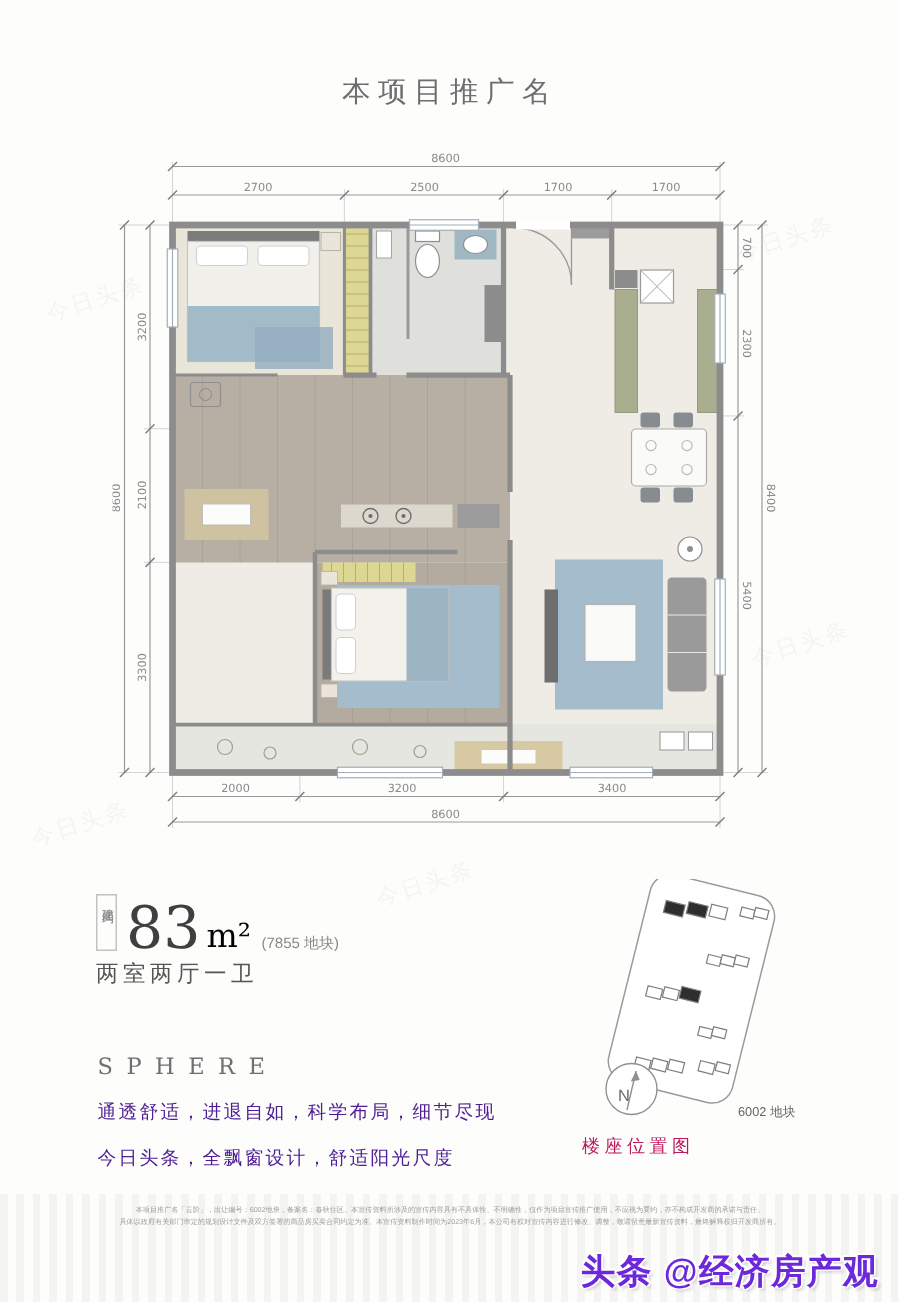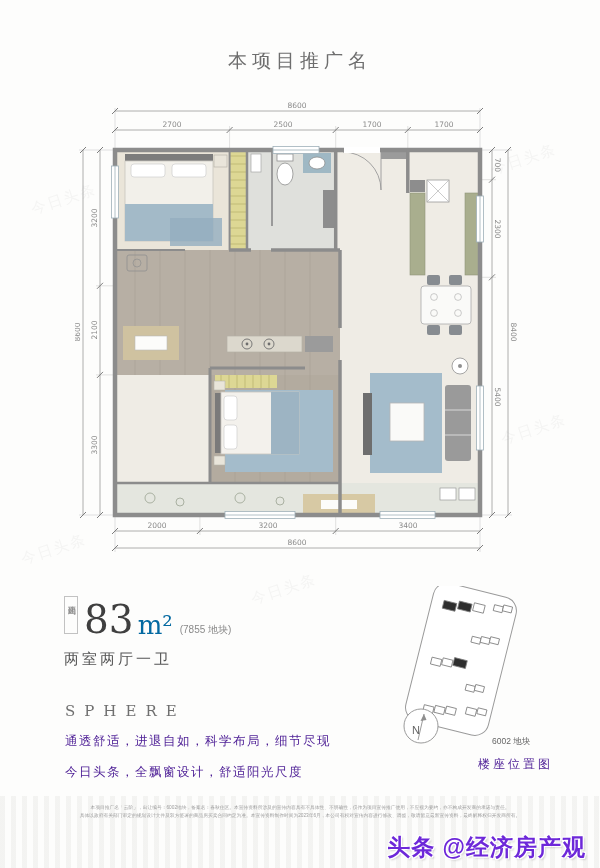--- a/index.html
+++ b/index.html
@@ -15,30 +15,30 @@
   .title{position:absolute;top:48px;left:0;width:600px;text-align:center;
          font-size:19px;letter-spacing:5px;color:#6e6e6e;}
   .plan-wrap{position:absolute;left:75px;top:98px;width:460px;height:470px;}
   svg text.dim{font-family:"DejaVu Sans",sans-serif;font-size:7.5px;fill:#8a8a8a;}
   svg text.loc{font-family:"Liberation Sans",sans-serif;fill:#666;}
   .info{position:absolute;left:64px;top:596px;}
   .area-row{display:flex;align-items:flex-end;}
   .area-prefix{writing-mode:vertical-rl;font-size:8px;color:#8a8a8a;border:1px solid #c2c2c2;
                padding:2px 1px;line-height:10px;height:32px;margin-bottom:6px;letter-spacing:1px;}
   .area-value{font-family:"DejaVu Serif",serif;font-size:39px;line-height:40px;color:#3f3f3f;margin-left:6px;}
-  .area-unit{font-family:"DejaVu Serif",serif;font-size:26px;color:#0369a1;margin-left:4px;line-height:30px;}
+  .area-unit{font-family:"DejaVu Serif",serif;font-size:22px;color:#000000;margin-left:4px;line-height:30px;}
   .area-note{font-size:10px;color:#8a8a8a;margin-left:7px;line-height:20px;}
-  .layout-line{margin-top:10px;font-size:15px;color:#555;letter-spacing:3px;}
+  .layout-line{font-size:15px;color:#555;letter-spacing:3px;}
   .tagline{position:absolute;left:65px;top:702px;font-family:"DejaVu Serif",serif;
            font-size:15px;letter-spacing:9px;color:#6f6f6f;}
   .desc{position:absolute;left:65px;top:726px;font-size:12.5px;color:#4c1d95;
         letter-spacing:1.5px;line-height:31px;}
   .loc-wrap{position:absolute;left:388px;top:586px;width:165px;height:190px;}
-  .loc-caption{position:absolute;left:388px;top:756px;width:165px;text-align:right;
-               font-size:12px;color:#4c1d95;letter-spacing:3px;}
+  .loc-caption{position:absolute;left:388px;top:756px;width:165px;text-align:left;
+               font-size:12px;color:#be185d;letter-spacing:3px;}
   .disclaimer{position:absolute;left:55px;top:803px;width:490px;text-align:center;
               font-size:5px;line-height:8px;color:#9d9d9d;transform:scale(.95);}
   .watermark{position:absolute;right:14px;top:832px;font-size:23px;font-weight:bold;color:#6d28d9;
              letter-spacing:1px;
              text-shadow:-1px -1px 0 #fff,1px -1px 0 #fff,-1px 1px 0 #fff,1px 1px 0 #fff,2px 2px 2px rgba(0,0,0,.15);}
 </style>
 </head>
 <body>
 
 <div class="canvas">

